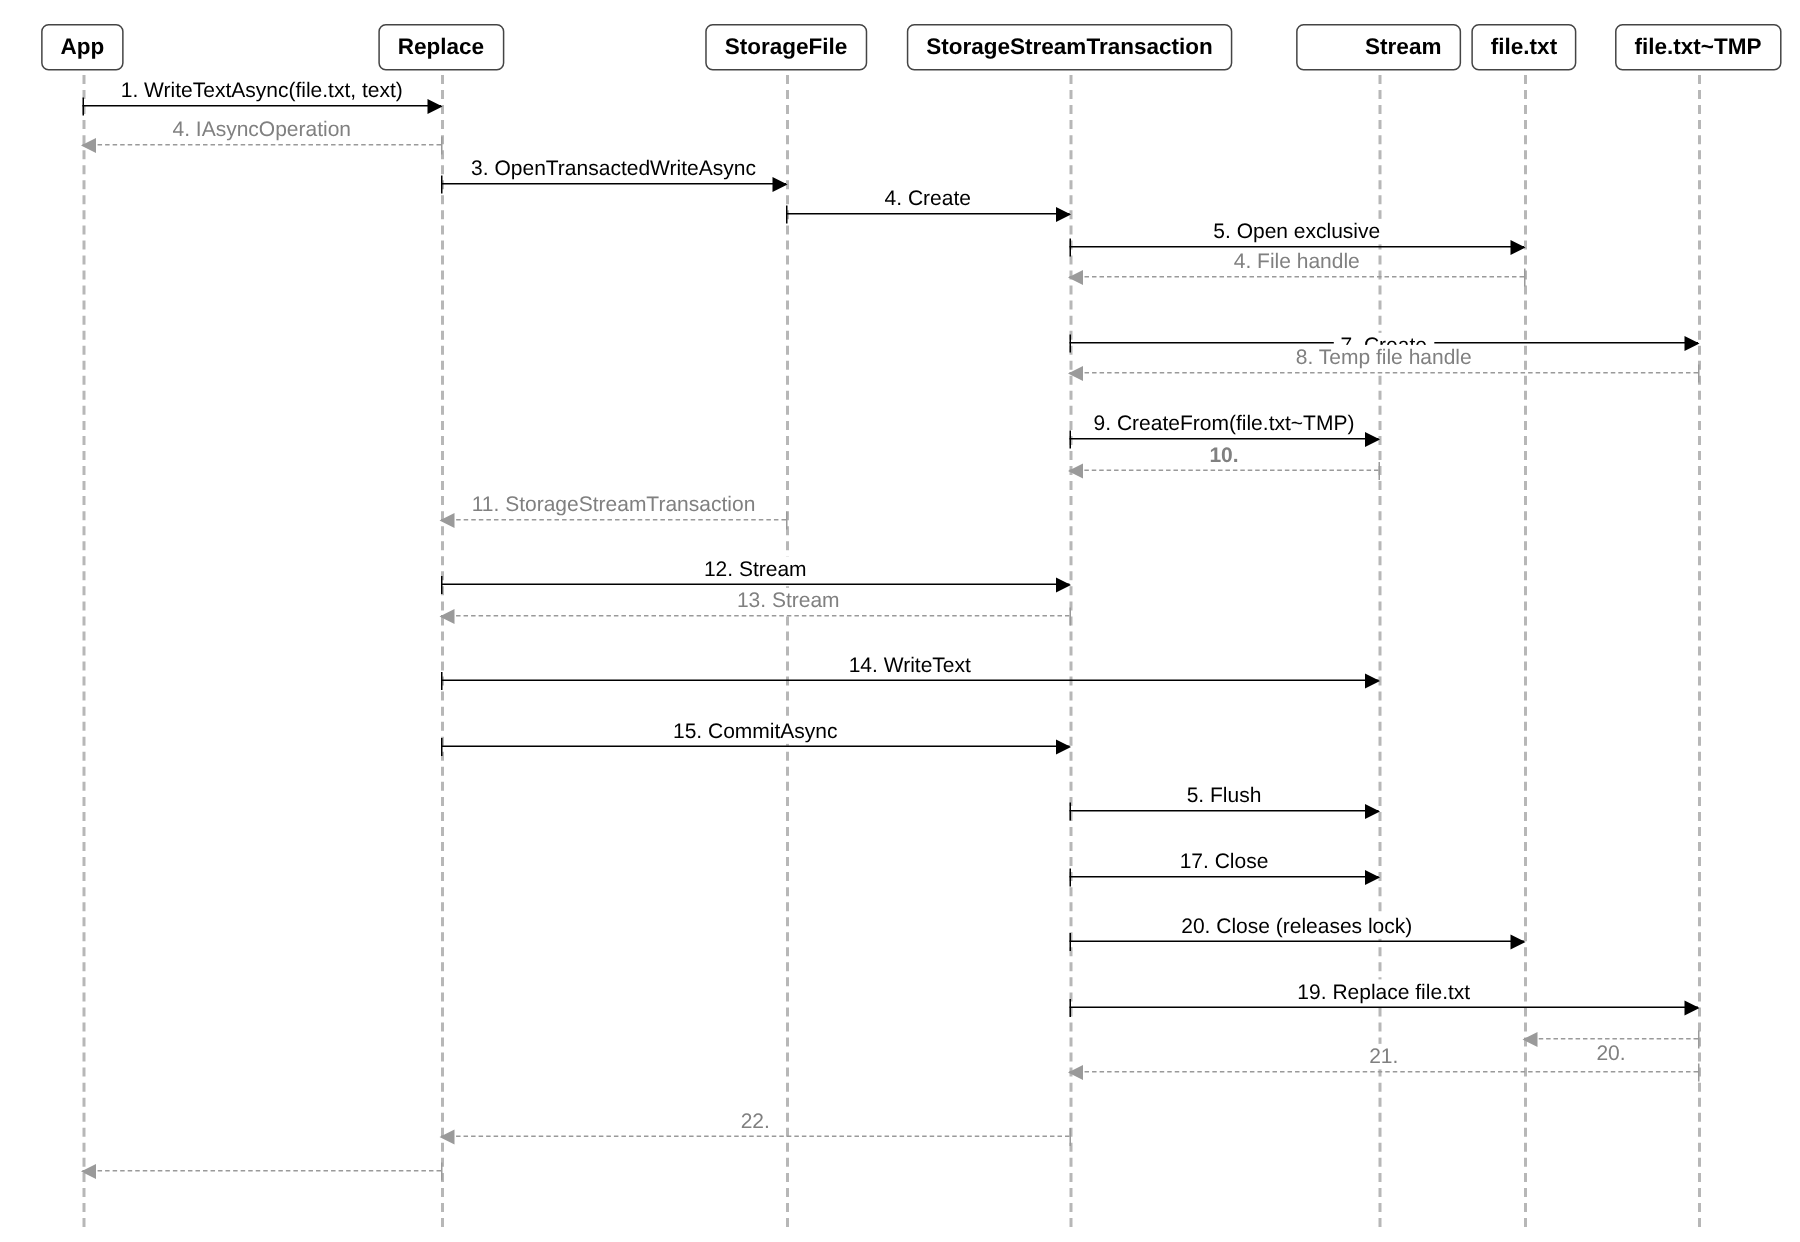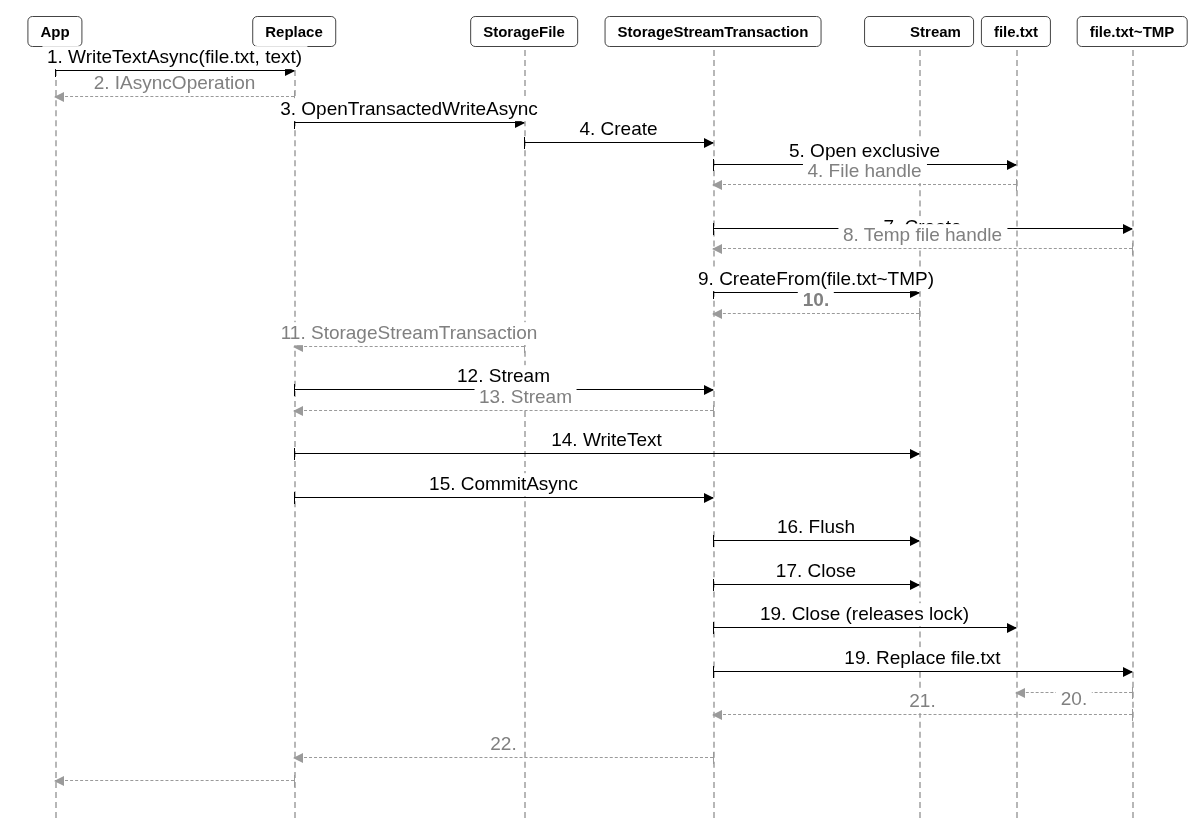--- a/index.html
+++ b/index.html
@@ -51,21 +51,21 @@
     border-bottom: 5px solid transparent;
     transform: translateY(-50%);
   }
   .head.right.solid  { right: -1px; border-left: 10px solid #000; }
   .head.left.dashed  { left:  -1px; border-right:10px solid #9a9a9a; }
   .label {
     position: absolute;
     transform: translate(-50%, -100%);
     background: #fff;
     padding: 0 5px 1px 5px;
-    font-size: 19px;
+    font-size: 14px;
     line-height: 1.15;
     white-space: nowrap;
     color: #000;
     z-index: 3;
     text-align: center;
   }
   .label.dashed { color: #808080; }
   .label .ln2 { display:block; }
   
   .tick {
@@ -96,21 +96,21 @@
     <div class="lifeline" style="left: 1132px;"></div>
     <div class="arrow solid" style="left: 55px; width: 239px; top: 70px;">
       <div class="head right solid"></div>
       <div class="tick solid" style="left: 0px;"></div>
     </div>
     <div class="label" style="left: 174.5px; top: 69px;">1. WriteTextAsync(file.txt, text)</div>
     <div class="arrow dashed" style="left: 55px; width: 239px; top: 96px;">
       <div class="head left dashed"></div>
       <div class="tick dashed" style="left: 239px;"></div>
     </div>
-    <div class="label dashed" style="left: 174.5px; top: 95px;">2. IAsyncOperation</div>
+    <div class="label dashed" style="left: 174.5px; top: 95px;">4. IAsyncOperation</div>
     <div class="arrow solid" style="left: 294px; width: 230px; top: 122px;">
       <div class="head right solid"></div>
       <div class="tick solid" style="left: 0px;"></div>
     </div>
     <div class="label" style="left: 409px; top: 121px;">3. OpenTransactedWriteAsync</div>
     <div class="arrow solid" style="left: 524px; width: 189px; top: 142px;">
       <div class="head right solid"></div>
       <div class="tick solid" style="left: 0px;"></div>
     </div>
     <div class="label" style="left: 618.5px; top: 141px;">4. Create</div>
@@ -166,31 +166,31 @@
     <div class="label" style="left: 606.5px; top: 452px;">14. WriteText</div>
     <div class="arrow solid" style="left: 294px; width: 419px; top: 497px;">
       <div class="head right solid"></div>
       <div class="tick solid" style="left: 0px;"></div>
     </div>
     <div class="label" style="left: 503.5px; top: 496px;">15. CommitAsync</div>
     <div class="arrow solid" style="left: 713px; width: 206px; top: 540px;">
       <div class="head right solid"></div>
       <div class="tick solid" style="left: 0px;"></div>
     </div>
-    <div class="label" style="left: 816px; top: 539px;">16. Flush</div>
+    <div class="label" style="left: 816px; top: 539px;">5. Flush</div>
     <div class="arrow solid" style="left: 713px; width: 206px; top: 584px;">
       <div class="head right solid"></div>
       <div class="tick solid" style="left: 0px;"></div>
     </div>
     <div class="label" style="left: 816px; top: 583px;">17. Close</div>
     <div class="arrow solid" style="left: 713px; width: 303px; top: 627px;">
       <div class="head right solid"></div>
       <div class="tick solid" style="left: 0px;"></div>
     </div>
-    <div class="label" style="left: 864.5px; top: 626px;">19. Close (releases lock)</div>
+    <div class="label" style="left: 864.5px; top: 626px;">20. Close (releases lock)</div>
     <div class="arrow solid" style="left: 713px; width: 419px; top: 671px;">
       <div class="head right solid"></div>
       <div class="tick solid" style="left: 0px;"></div>
     </div>
     <div class="label" style="left: 922.5px; top: 670px;">19. Replace file.txt</div>
     <div class="arrow dashed" style="left: 1016px; width: 116px; top: 692px;">
       <div class="head left dashed"></div>
       <div class="tick dashed" style="left: 116px;"></div>
     </div>
     <div class="label dashed" style="left: 1074px; top: 691px; margin-top: 20px;">20. </div>

